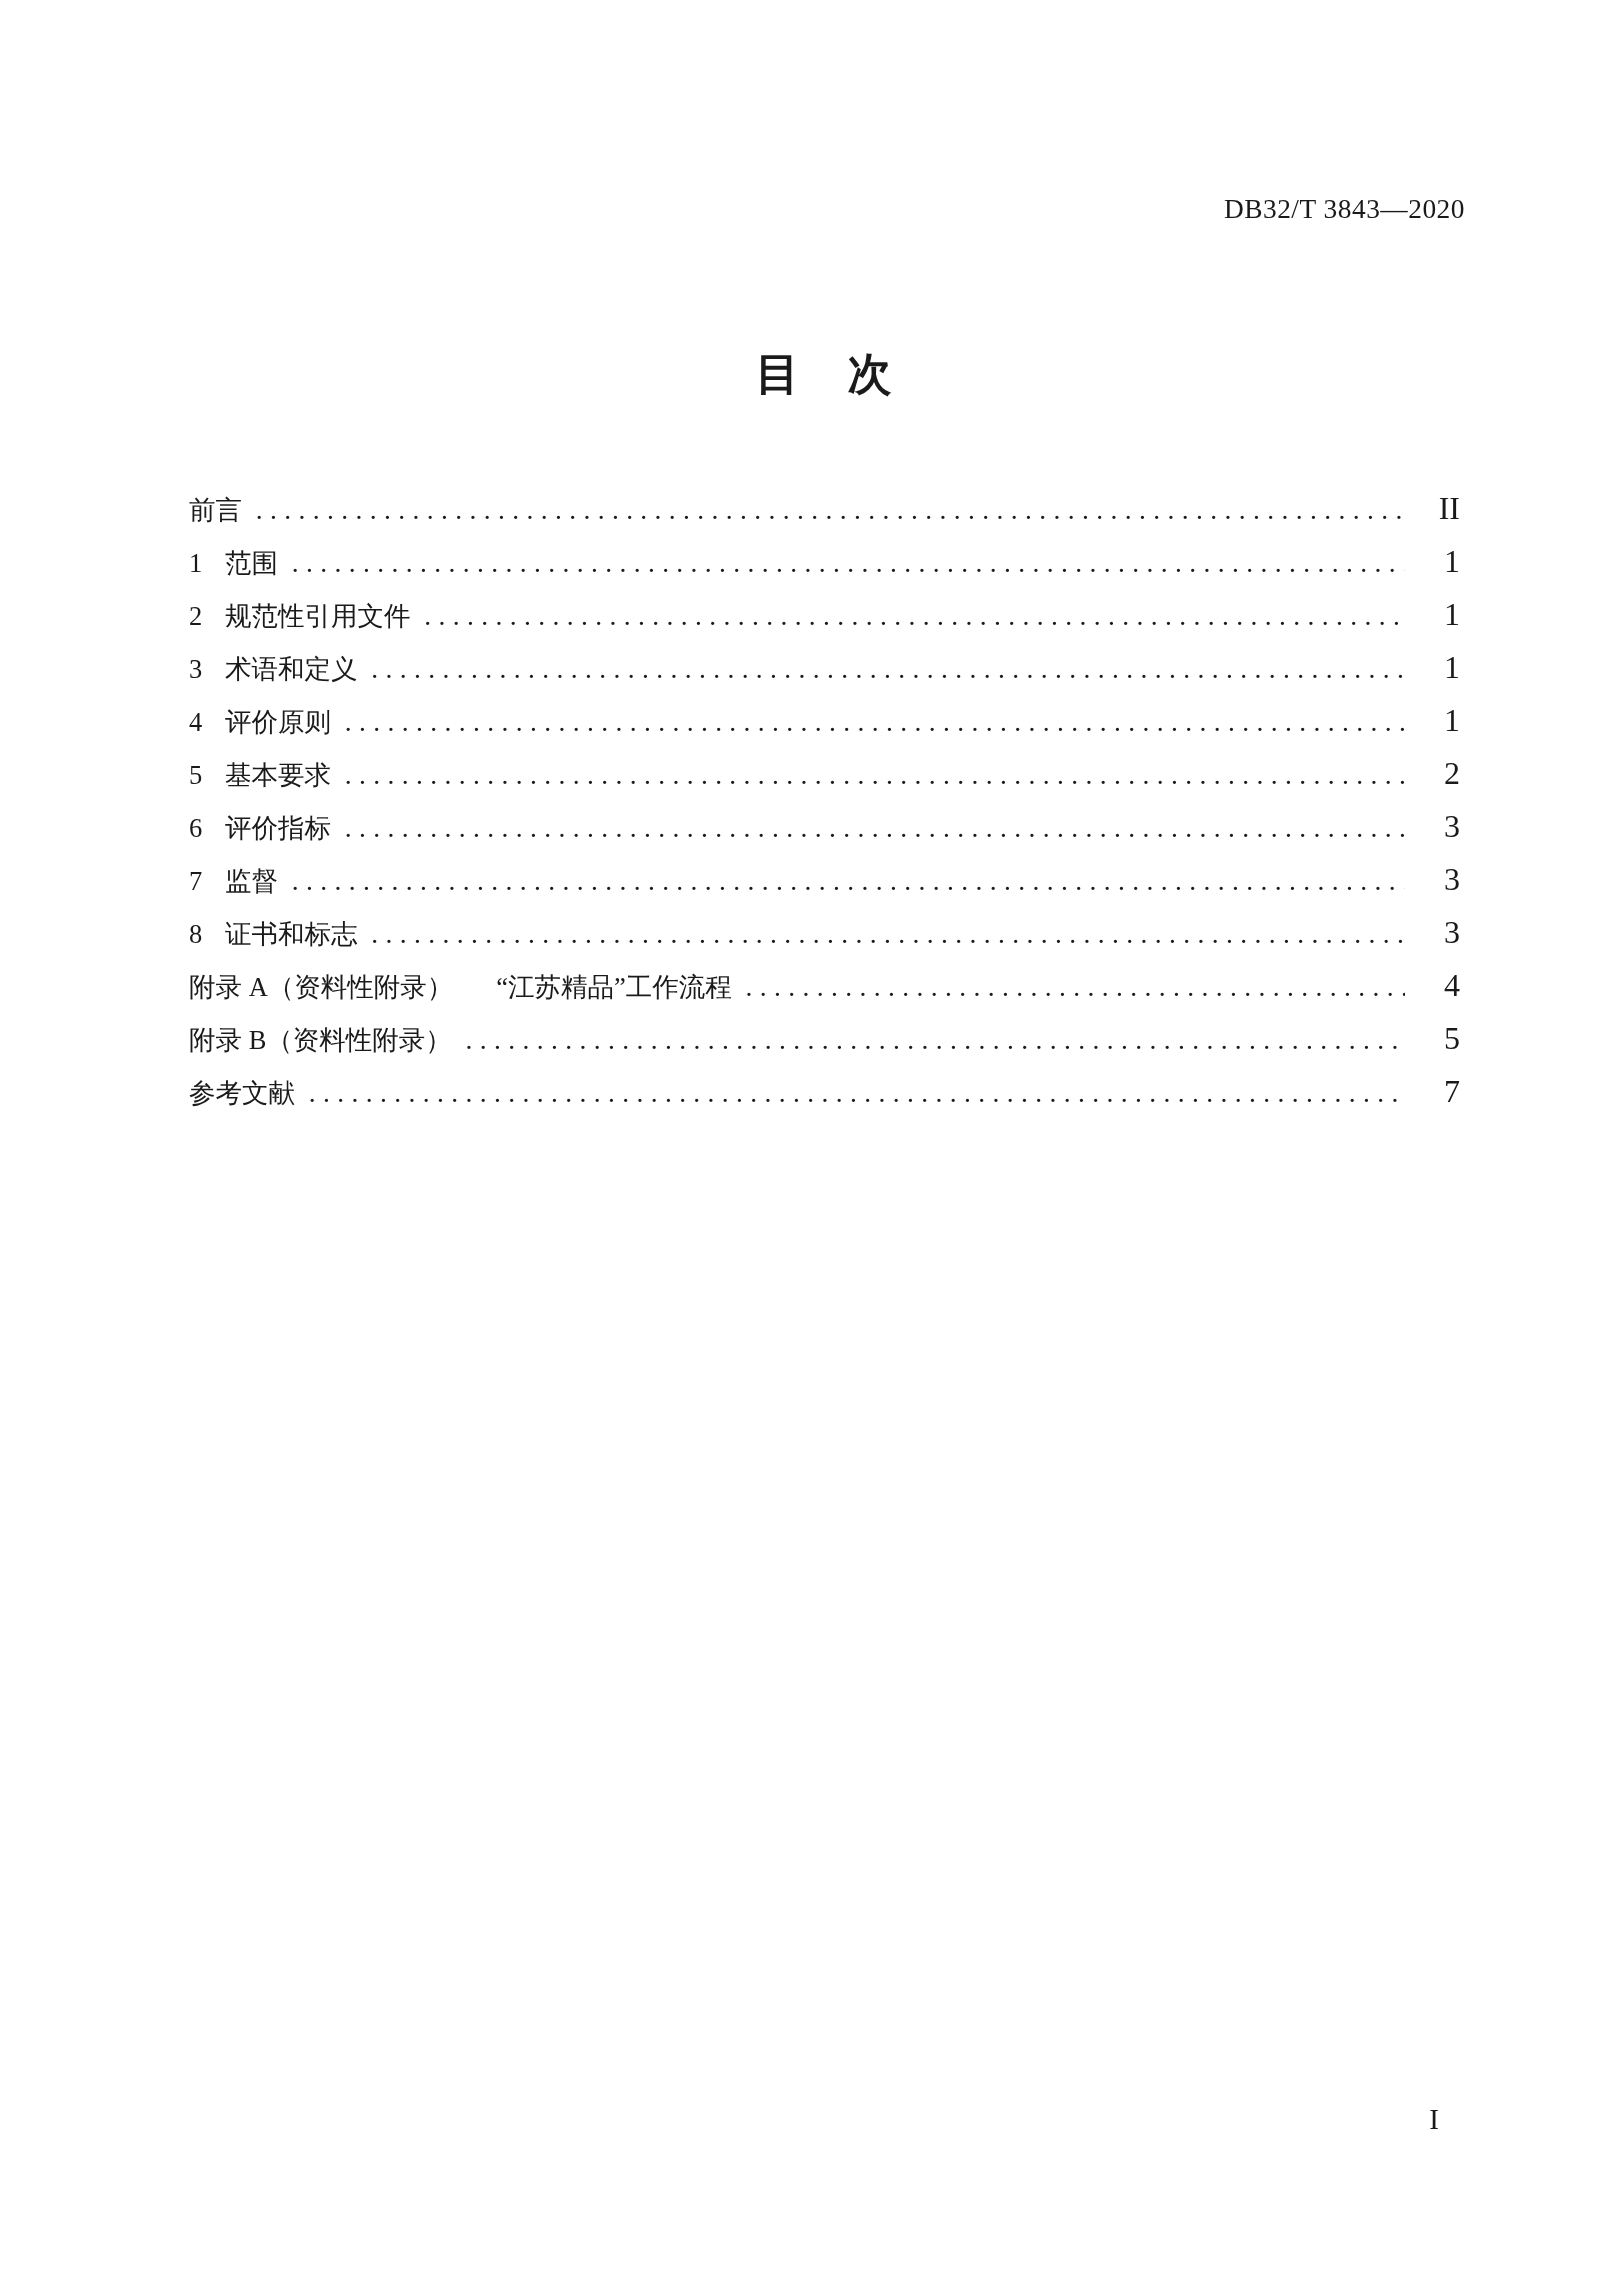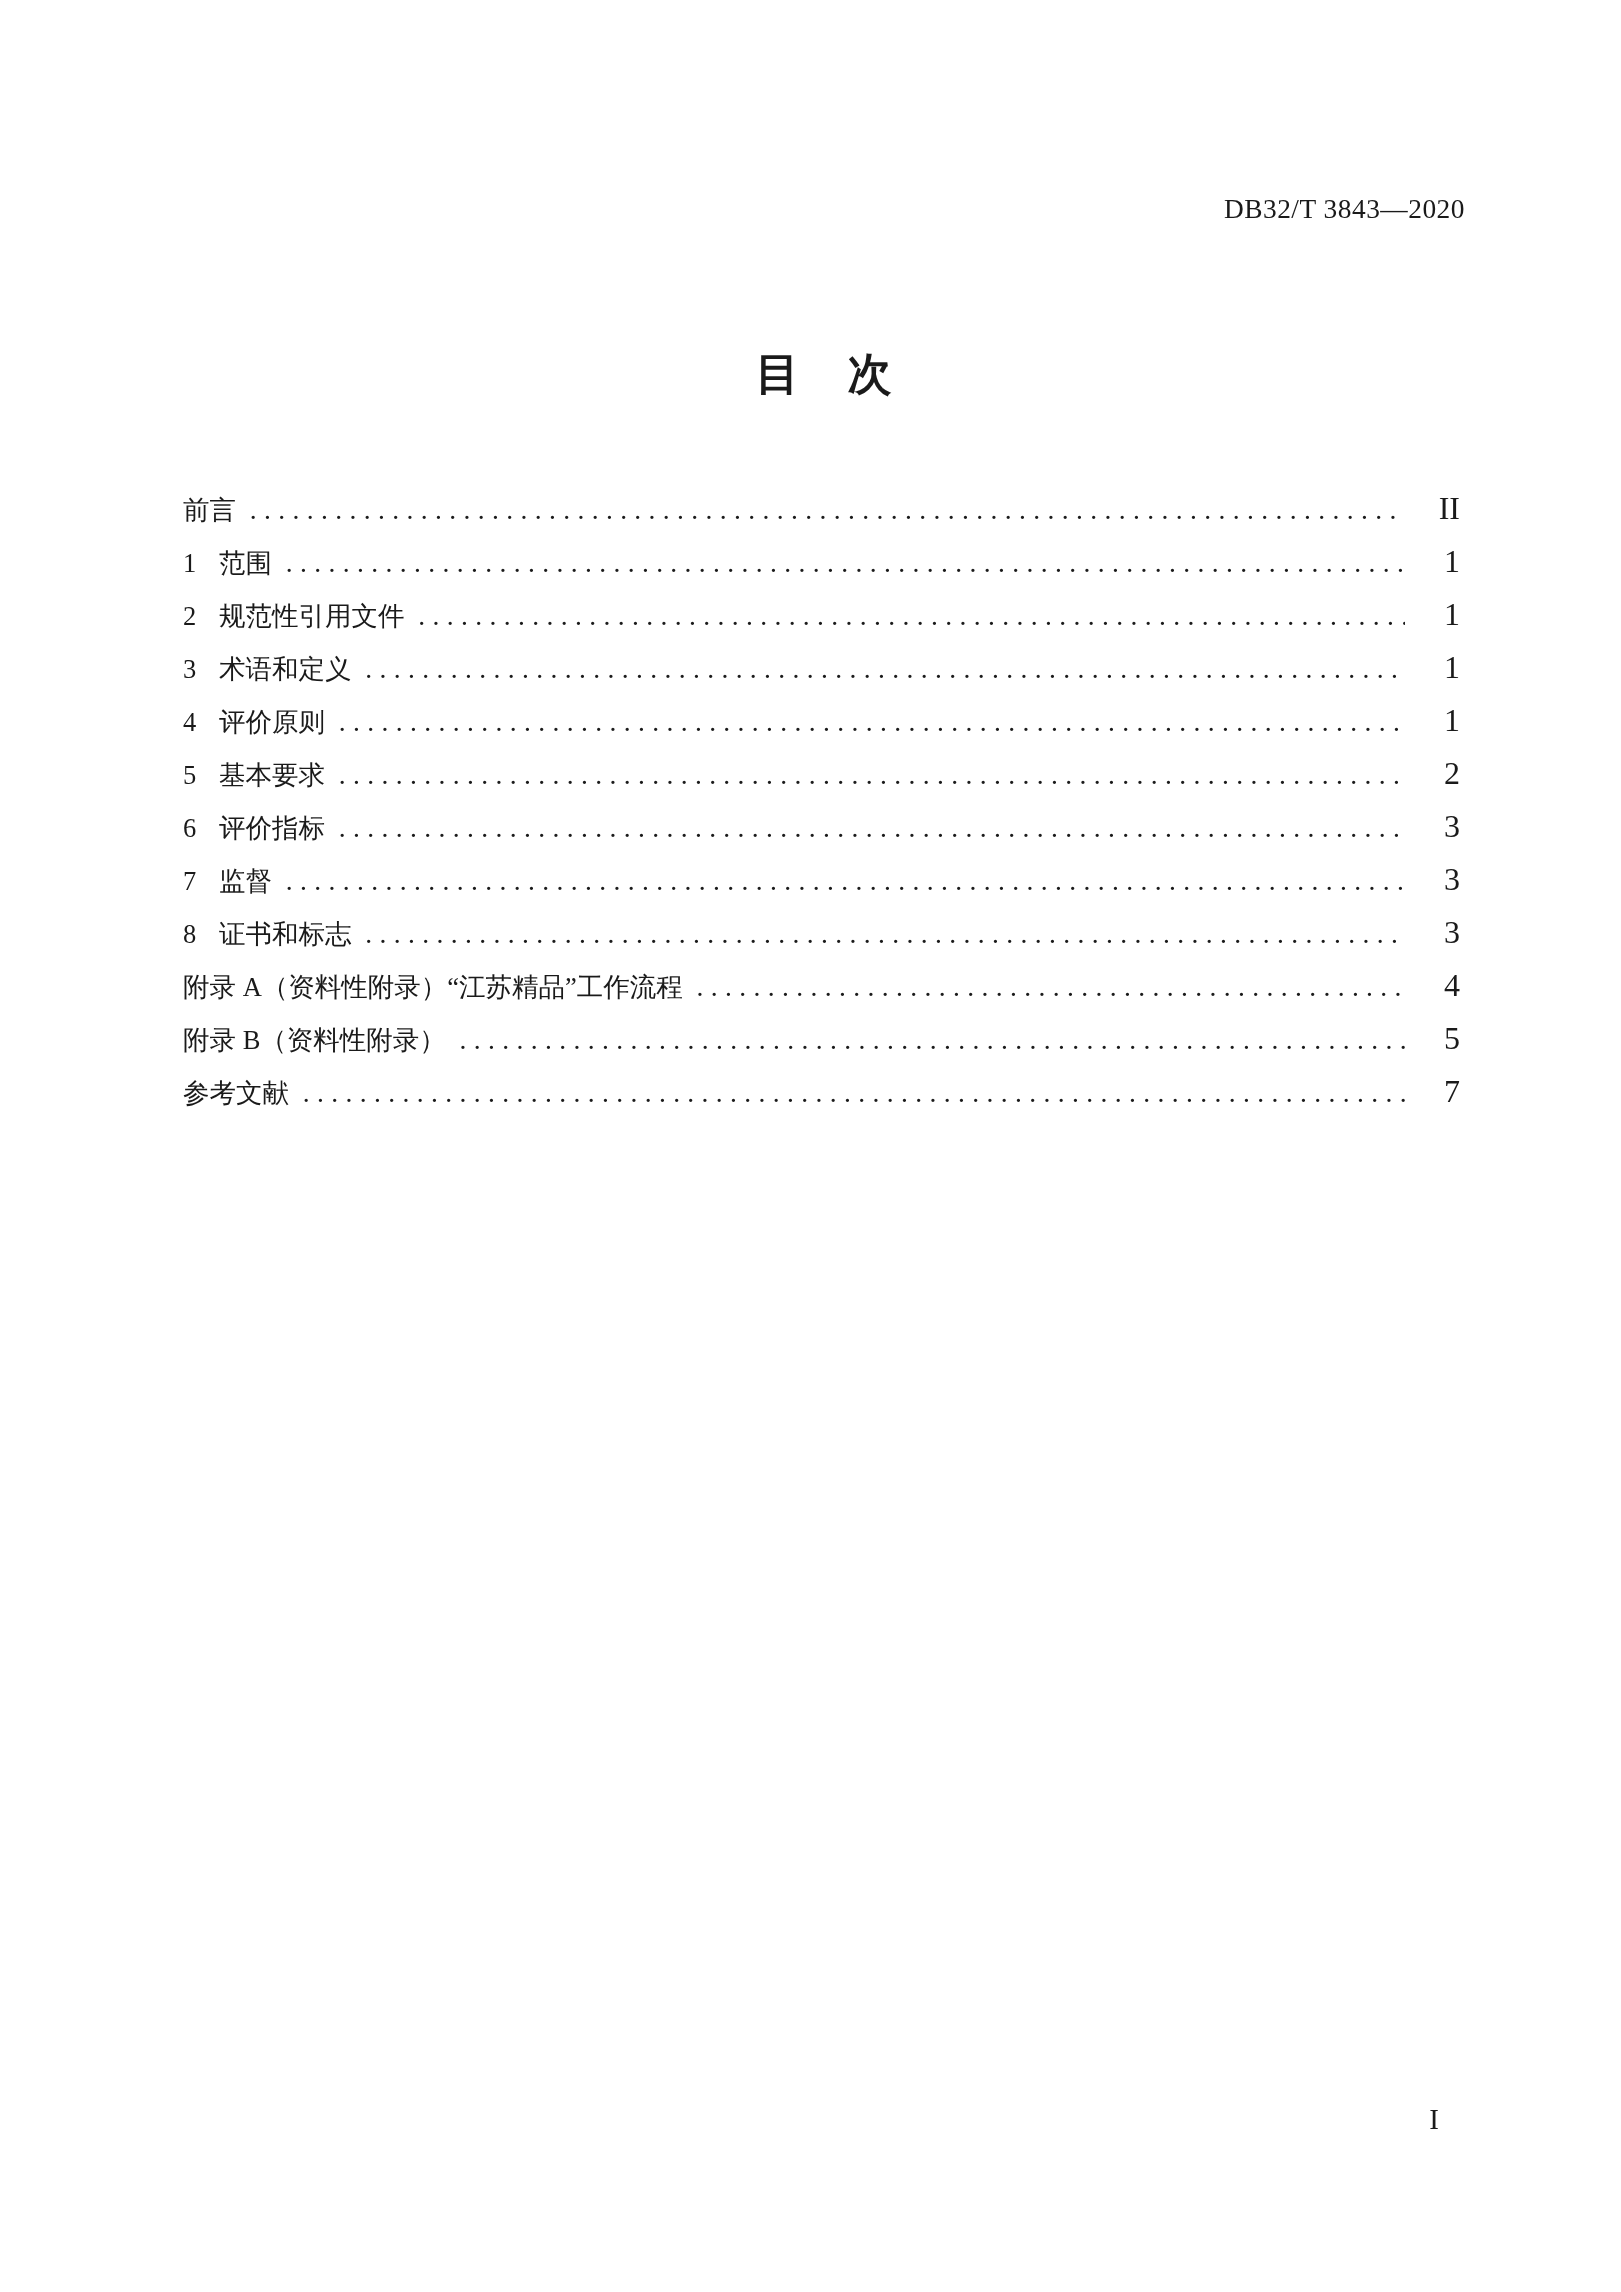--- a/index.html
+++ b/index.html
@@ -34,40 +34,41 @@
     font-family: Liberation Serif, serif;
     font-weight: 700;
     font-size: 44px;
     word-spacing: 33px;
     letter-spacing: 2px;
     white-space: pre;
   }
   .toc {
     position: absolute;
     top: 482px;
-    left: 183px;
+    left: 189px;
     right: 161px;
     font-family: Liberation Serif, serif;
   }
   .toc-row {
     display: flex;
     align-items: baseline;
     height: 53px;
     line-height: 53px;
     font-size: 26.5px;
   }
   .toc-num {
     display: inline-block;
     min-width: 36px;
     white-space: pre;
   }
   .toc-num:empty { display: none; }
   .toc-label { white-space: pre; }
   .toc-label2 {
     white-space: pre;
+    margin-left: 43px;
   }
   .toc-label2:empty { display: none; margin-left: 0; }
   .toc-dots {
     flex: 1;
     overflow: hidden;
     white-space: nowrap;
     margin-left: 13.7px;
     margin-right: 9.8px;
     font-size: 27.4px;
     letter-spacing: 7.4px;

